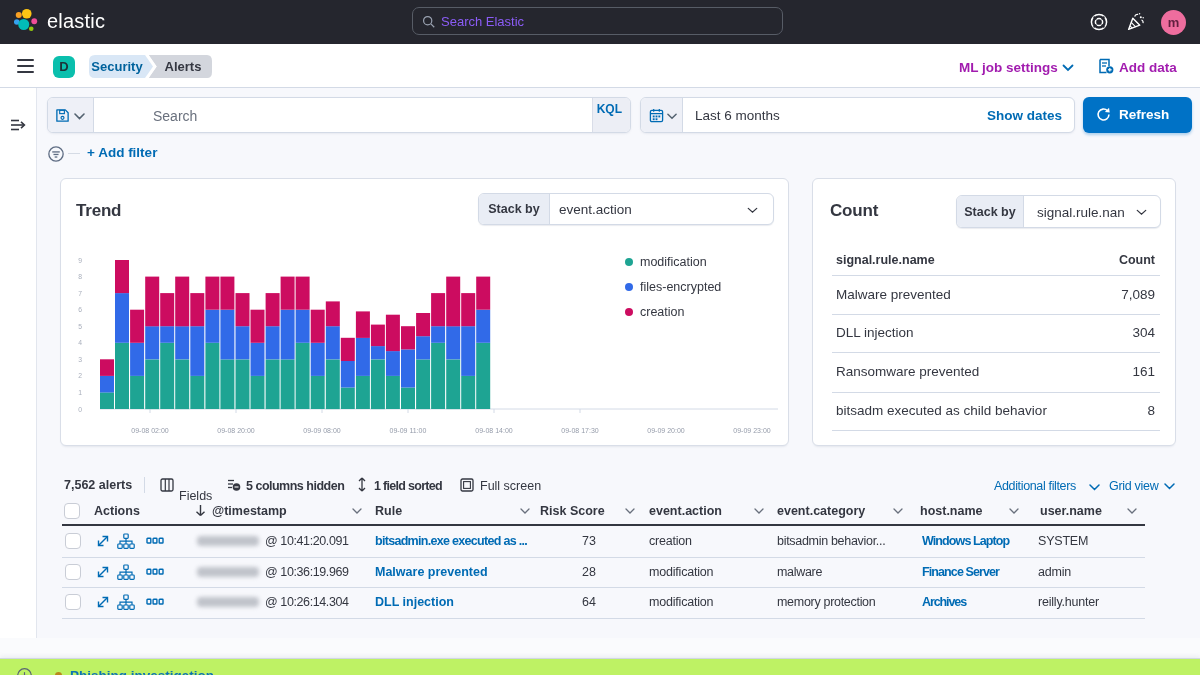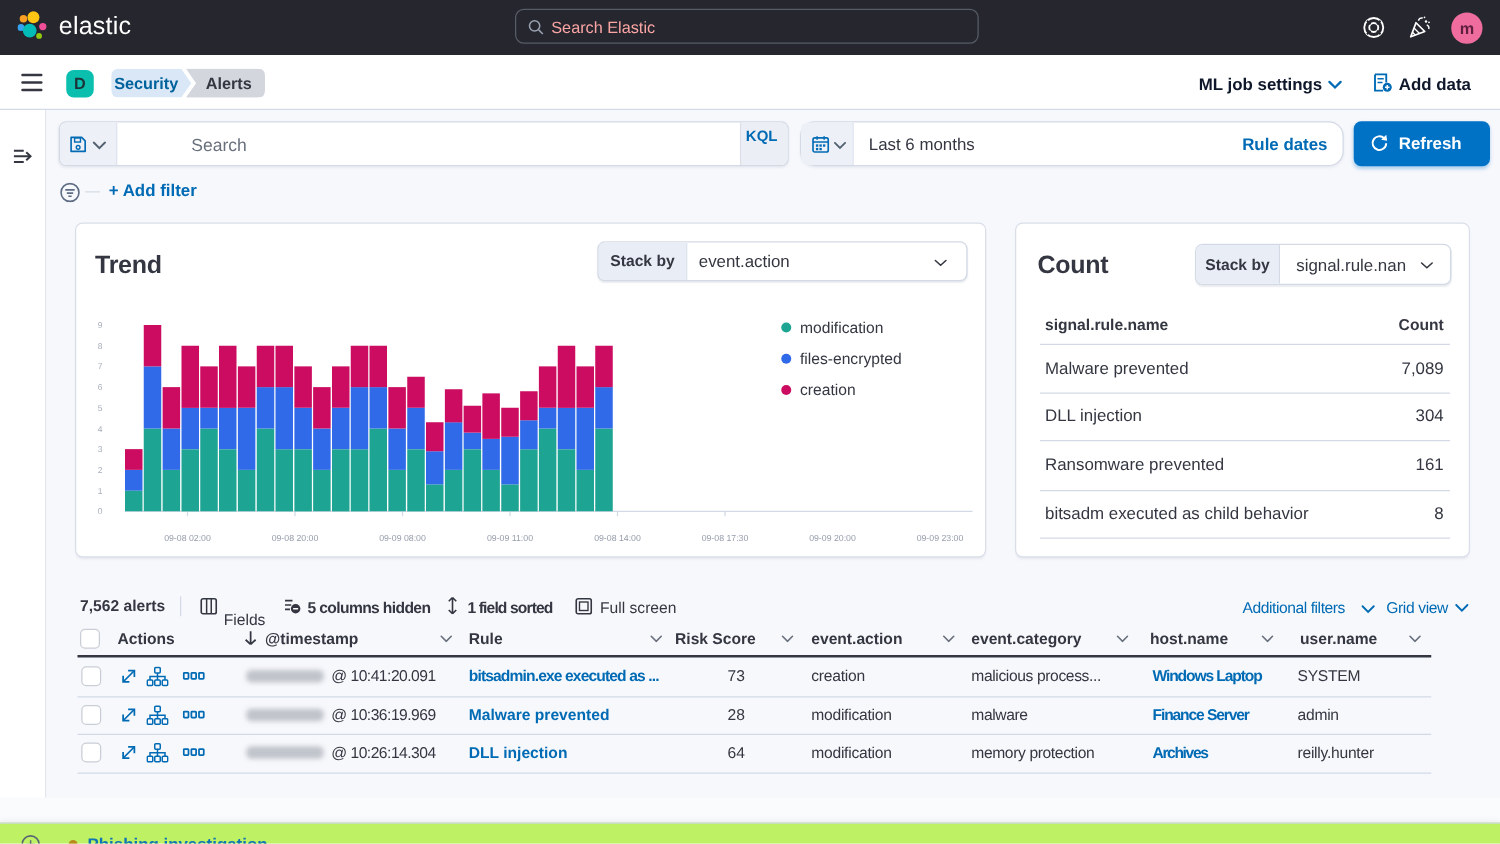--- a/index.html
+++ b/index.html
@@ -5,38 +5,38 @@
 * { margin:0; padding:0; box-sizing:border-box; }
 html,body { width:1200px; height:675px; overflow:hidden; }
 body { font-family:"Liberation Sans", sans-serif; background:#fff; }
 #page { position:relative; width:1200px; height:675px; overflow:hidden; background:#fafbfd; }
 .abs { position:absolute; }
 
 #topbar { position:absolute; left:0; top:0; width:1200px; height:44px; background:#25262e; }
 #logo { position:absolute; left:14px; top:8px; }
 #logotext { position:absolute; left:47px; top:10px; color:#fff; font-size:20px; letter-spacing:0.2px; }
 #hsearch { position:absolute; left:412px; top:7px; width:371px; height:28px; background:#25262e; border:1px solid #575c66; border-radius:7px; }
-#hsearch .ph { position:absolute; left:28px; top:6px; font-size:13px; color:#fca5a5; }
+#hsearch .ph { position:absolute; left:28px; top:6px; font-size:13px; color:#8b5cf6; }
 #topbar .ticon { position:absolute; top:12px; }
 #avatar { position:absolute; left:1161px; top:10px; width:25px; height:25px; border-radius:50%; background:#ee6d9e; color:#611f3f; font-size:13px; font-weight:bold; text-align:center; line-height:25px; }
 
 #navbar { position:absolute; left:0; top:44px; width:1200px; height:44px; background:#fff; border-bottom:1px solid #d3dae6; }
 #burger { position:absolute; left:17px; top:59px; width:17px; height:14px; }
 #burger div { height:2.4px; background:#343741; border-radius:1px; margin-bottom:3.6px; }
 #dbadge { position:absolute; left:53px; top:56px; width:22px; height:22px; background:#0abfad; border-radius:6px; color:#1c3339; font-weight:bold; font-size:13px; text-align:center; line-height:22px; }
-.navlink { color:#0f172a; font-size:13.5px; font-weight:600; }
+.navlink { color:#a21caf; font-size:13.5px; font-weight:600; }
 
 #rail { position:absolute; left:0; top:88px; width:37px; height:550px; background:#fff; border-right:1px solid #e2e6ee; }
 #content { position:absolute; left:37px; top:88px; width:1163px; height:550px; background:#f7f8fc; }
 
 .formrow { position:absolute; background:#fff; border:1px solid #d3dae6; border-radius:6px; box-shadow:0 1px 2px rgba(152,162,179,0.15); }
 .addon { position:absolute; left:0; top:0; bottom:0; background:#eef0f7; border-right:1px solid #d3dae6; border-radius:5px 0 0 5px; }
 
 .panel { position:absolute; background:#fff; border:1px solid #d9dee8; border-radius:6px; box-shadow:0 2px 2px -1px rgba(152,162,179,0.2); }
-.ptitle { position:absolute; font-size:20px; font-weight:bold; color:#343741; letter-spacing:-0.2px; }
+.ptitle { position:absolute; font-size:17px; font-weight:bold; color:#343741; letter-spacing:-0.2px; }
 .stackby { position:absolute; height:32px; background:#fff; border:1px solid #d3dae6; border-radius:6px; box-shadow:0 1px 1px rgba(152,162,179,0.2); }
 .stackby .lbl { position:absolute; left:0; top:0; bottom:0; background:#e9edf5; border-right:1px solid #d3dae6; border-radius:5px 0 0 5px; font-size:12.5px; font-weight:bold; color:#343741; display:flex; align-items:center; justify-content:center; }
 .stackby .val { position:absolute; font-size:13.5px; color:#343741; top:50%; transform:translateY(-50%); }
 
 .t { position:absolute; white-space:nowrap; }
 .dk { color:#343741; }
 .sub { color:#69707d; }
 .blue { color:#006bb4; }
 .b { font-weight:bold; }
 .sb { font-weight:600; }
@@ -134,40 +134,40 @@
         <rect x="5" y="2.5" width="5" height="3.5" fill="none" stroke="#006bb4" stroke-width="1.2"></rect>
         <circle cx="8" cy="10.5" r="1.6" fill="none" stroke="#006bb4" stroke-width="1.2"></circle>
       </svg>
     <svg class="abs" style="left:26px; top:15px" width="11" height="7" viewBox="0 0 11 7">
         <path d="M1 1 L5.5 5.5 L10 1" fill="none" stroke="#536270" stroke-width="1.6" stroke-linecap="round"></path>
       </svg>
     <div class="t sub f14" style="left:57px; top:10px">Search</div>
     <div class="abs" style="right:0; top:0; bottom:0; width:38px; background:#eceef5; border-left:1px solid #d9dde8; border-radius:0 5px 5px 0;"></div>
     <div class="t blue b f12" style="right:8px; top:4px">KQL</div>
   </div>
-  <div class="formrow" style="left:640px; top:97px; width:435px; height:36px;border-radius:12px;">
+  <div class="formrow" style="left:640px; top:97px; width:435px; height:36px;">
     <div class="addon" style="width:42px;"></div>
     <svg class="abs" style="left:8px; top:10px" width="15" height="15" viewBox="0 0 16 16">
         <rect x="1.5" y="2.5" width="13" height="12" rx="1.5" fill="none" stroke="#006bb4" stroke-width="1.4"></rect>
         <line x1="1.5" y1="6" x2="14.5" y2="6" stroke="#006bb4" stroke-width="1.3"></line>
         <line x1="5" y1="1" x2="5" y2="4" stroke="#006bb4" stroke-width="1.3"></line>
         <line x1="11" y1="1" x2="11" y2="4" stroke="#006bb4" stroke-width="1.3"></line>
         <g fill="#006bb4">
           <rect x="4" y="8" width="2" height="2"></rect>
           <rect x="7" y="8" width="2" height="2"></rect>
           <rect x="10" y="8" width="2" height="2"></rect>
           <rect x="4" y="11" width="2" height="2"></rect>
           <rect x="7" y="11" width="2" height="2"></rect>
         </g>
       </svg>
     <svg class="abs" style="left:26px; top:15px" width="10" height="7" viewBox="0 0 11 7">
         <path d="M1 1 L5.5 5.5 L10 1" fill="none" stroke="#536270" stroke-width="1.6" stroke-linecap="round"></path>
       </svg>
     <div class="t dk f135" style="left:54px; top:10px">Last 6 months</div>
-    <div class="t blue sb f135" style="right:12px; top:10px">Rule dates</div>
+    <div class="t blue sb f135" style="right:12px; top:10px">Show dates</div>
   </div>
   <div class="abs" style="left:1083px; top:97px; width:109px; height:36px; background:#0072c6; border-radius:6px; box-shadow:0 2px 3px rgba(0,114,198,0.3);">
     <svg class="abs" style="left:13px; top:10px" width="15" height="15" viewBox="0 0 16 16">
         <path d="M13.8 8 A5.8 5.8 0 1 1 12.2 4" fill="none" stroke="#fff" stroke-width="1.7"></path>
         <path d="M13.9 0.8 L14.6 5.9 L9.5 5.2 Z" fill="#fff"></path>
       </svg>
     <div class="t b" style="left:36px; top:10px; color:#fff; font-size:13.5px">Refresh</div>
   </div>
 
   <svg class="abs" style="left:48px; top:146px" width="16" height="16" viewBox="0 0 17 17">
@@ -423,21 +423,21 @@
         <rect x="1" y="1.2" width="3.8" height="4.8" rx="0.6"></rect>
         <rect x="7.1" y="1.2" width="3.8" height="4.8" rx="0.6"></rect>
         <rect x="13.2" y="1.2" width="3.8" height="4.8" rx="0.6"></rect>
       </g>
     </svg>
 <div class="blurbox" style="left:197px; top:536px; width:62px; height:10px;"></div>
 <div class="t dk f125" style="left:265px; top:534px; letter-spacing:-0.4px">@ 10:41:20.091</div>
 <div class="t blue b f125" style="left:375px; top:534px; letter-spacing:-0.7px">bitsadmin.exe executed as ...</div>
 <div class="t dk f125" style="left:582px; top:534px">73</div>
 <div class="t dk f125" style="left:649px; top:534px; letter-spacing:-0.2px">creation</div>
-<div class="t dk f125" style="left:777px; top:534px; letter-spacing:-0.3px">malicious process...</div>
+<div class="t dk f125" style="left:777px; top:534px; letter-spacing:-0.3px">bitsadmin behavior...</div>
 <div class="t blue b f125" style="left:922px; top:534px; letter-spacing:-0.9px">Windows Laptop</div>
 <div class="t dk f125" style="left:1038px; top:534px; letter-spacing:-0.2px">SYSTEM</div>
 <div class="abs" style="left:62px; top:557px; width:1083px; height:1px; background:#d3dae6;"></div>
 <div class="chk" style="left:65px; top:564px"></div>
 <svg class="abs" style="left:96px; top:565px" width="14" height="14" viewBox="0 0 14 14">
       <line x1="3" y1="11" x2="11" y2="3" stroke="#006bb4" stroke-width="1.4"></line>
       <path d="M6.5 2.5 H11.5 V7.5" fill="none" stroke="#006bb4" stroke-width="1.4"></path>
       <path d="M7.5 11.5 H2.5 V6.5" fill="none" stroke="#006bb4" stroke-width="1.4"></path>
     </svg>
 <svg class="abs" style="left:117px; top:564px" width="18" height="17" viewBox="0 0 18 17">

